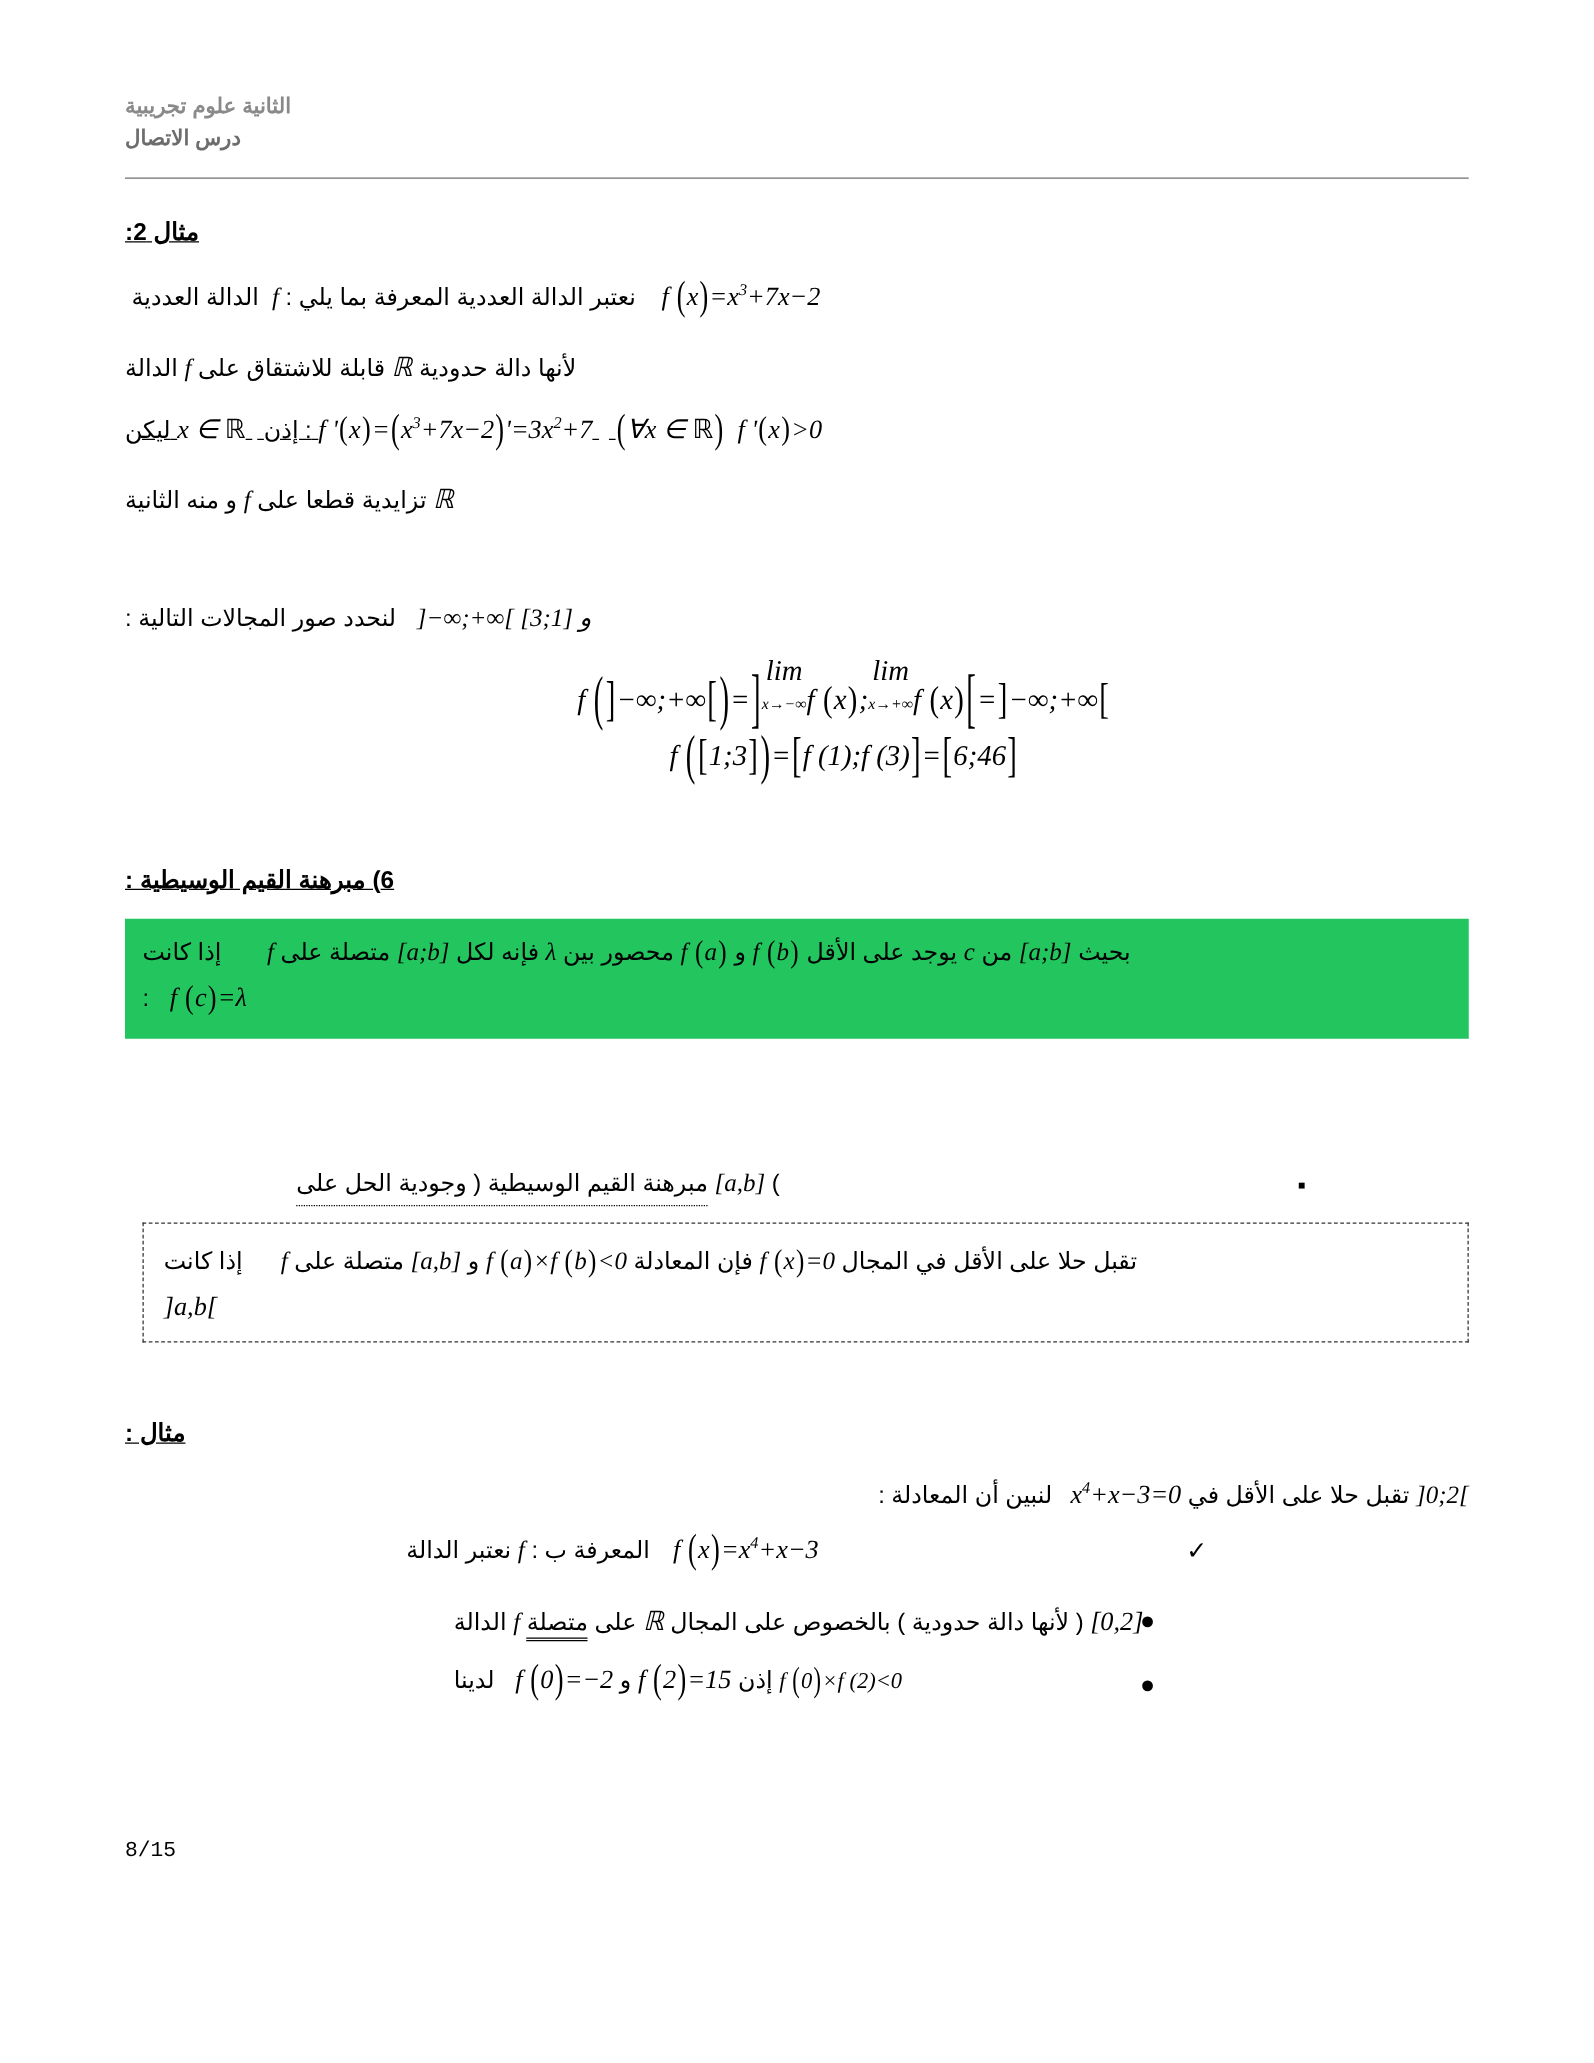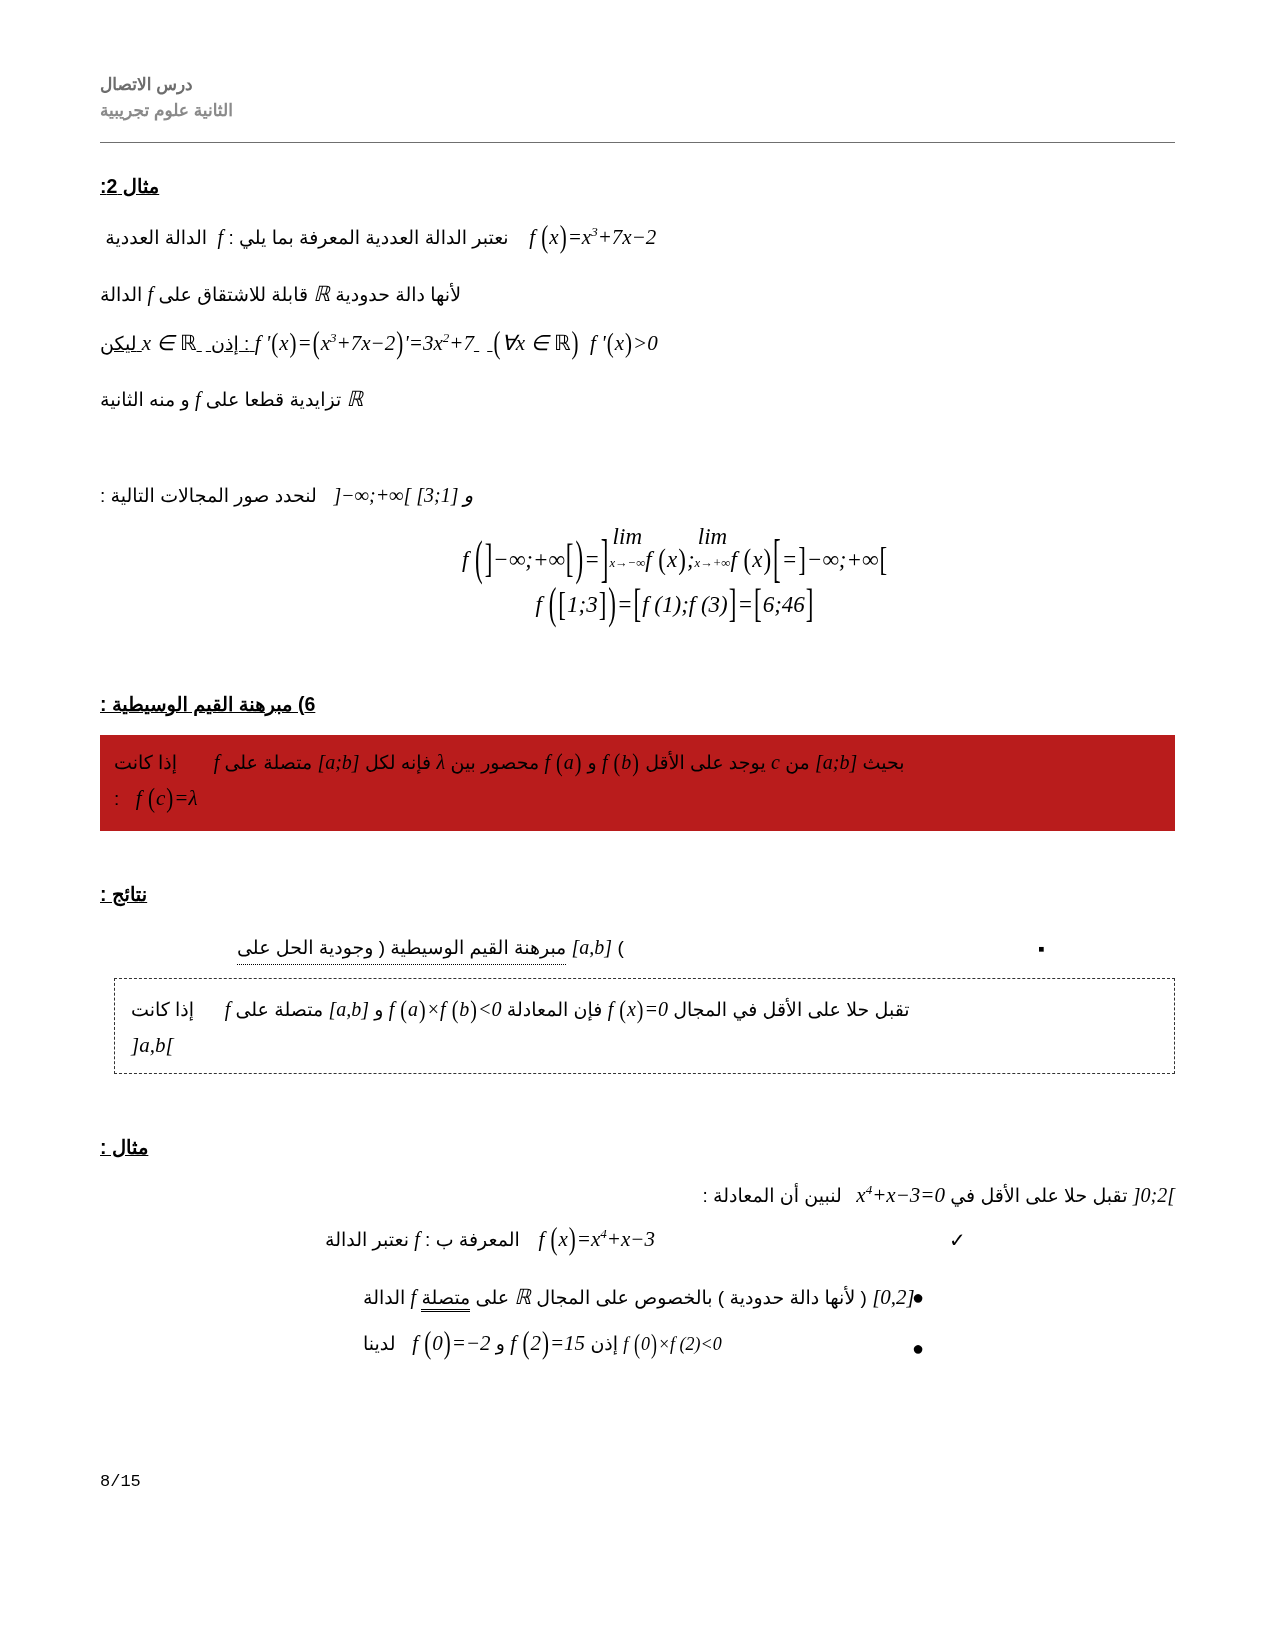--- a/index.html
+++ b/index.html
@@ -86,21 +86,21 @@
   .midpar {
     display: inline-block;
     transform: scaleY(1.25);
     font-style: normal;
     margin: 0 1px;
   }
 
   
   .shadebox {
     position: absolute;
-    background: #b91c1c;
+    background: #22c55e;
     direction: rtl;
     font-family: "Liberation Sans", sans-serif;
     font-size: 19px;
     line-height: 1.75;
     padding: 10px 14px 12px 14px;
     box-sizing: border-box;
   }
   
   .dashbox {
     position: absolute;
@@ -132,22 +132,22 @@
     font-family: "Liberation Sans", sans-serif;
     font-size: 19px;
   }
 </style>
 </head>
 <body>
 
 <div class="page">
 
   <div class="header">
+    <div class="header-line">الثانية علوم تجريبية</div>
     <div class="header-line dark">درس الاتصال</div>
-    <div class="header-line">الثانية علوم تجريبية</div>
   </div>
   <div class="header-rule"></div>
 
   <div class="blk title-u" style="top:172px; right:100px; width:1075px; text-align:left;">مثال 2:</div>
 
   <div class="blk" style="top:222px; right:100px; width:1075px; text-align:left;">
     <span class="math">f&nbsp;<span class="bigpar">(</span>x<span class="bigpar">)</span>=x<sup class="e">3</sup>+7x−2</span>
     <span style="display:inline-block; width:10px;"></span>
     <span>نعتبر الدالة العددية   المعرفة بما يلي :</span>
     <span class="math" style="font-size:20px;">f</span>
@@ -218,21 +218,20 @@
       <span style="display:inline-block;width:26px;"></span>
       <span>إذا كانت</span>
     </div>
     <div style="text-align:left;">
       <span class="math" style="font-size:21px;">f&nbsp;<span class="midpar">(</span>c<span class="midpar">)</span>=λ</span>
       <span style="display:inline-block;width:6px;"></span>
       <span>:</span>
     </div>
   </div>
 
-  <div class="blk title-u" style="top:880px; right:100px; width:1075px; text-align:left;">نتائج :</div>
 
   <div class="li-mark" style="top:938px; left:1038px;">▪</div>
   <div class="blk" style="top:932px; right:100px; width:938px; text-align:left;">
     <span>)</span>
     <span class="math" style="font-size:20px;">[a,b]</span>
     <span class="dotline">مبرهنة القيم الوسيطية  ( وجودية الحل على</span>
   </div>
 
   <div class="dashbox" style="top:978px; left:114px; width:1061px; height:96px;">
     <div style="text-align:left;">

